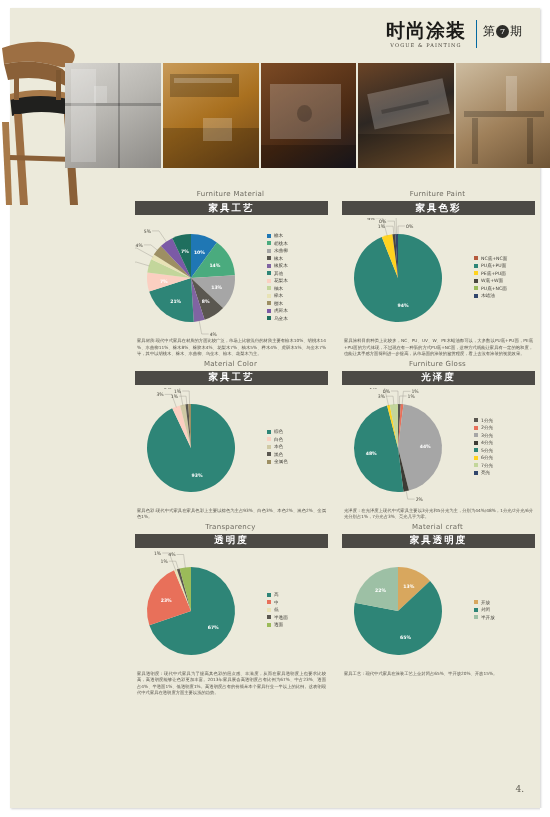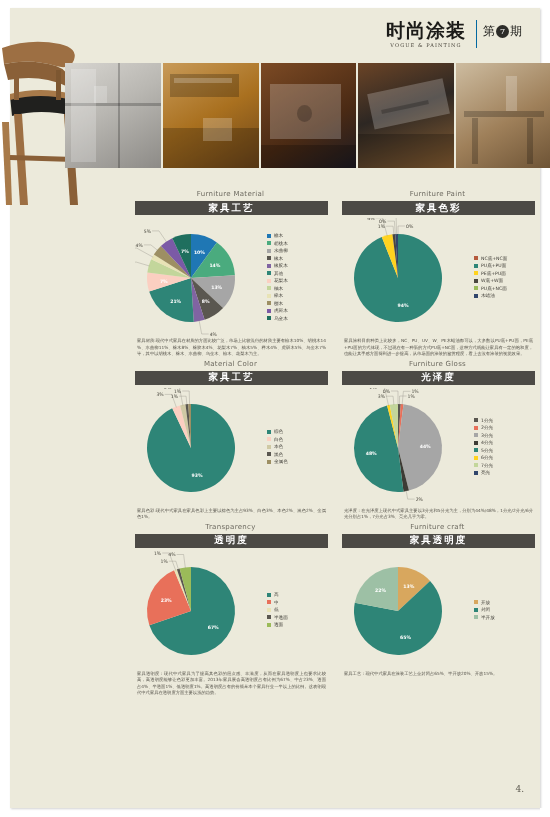--- a/index.html
+++ b/index.html
@@ -471,21 +471,21 @@
             </div>
             <div class="lg-row">
               <span class="lg-sw" style="background: rgb(155, 187, 89);"></span>
               <span class="lg-tx">透面</span>
             </div>
           </div>
         </div>
         <div class="caption">家具透明度：现代中式家具为了提高其色彩的层次感、丰满度，从而在家具透明度上也要求比较高，高透明度能够让色彩更加丰富。2013年家具展会高透明度占有比例为67%、中占23%、透面占4%、半透面1%、低透明度1%。高透明度占有的份额基本个家具行业一半以上的比例。这表明现代中式家具在透明度方面主要以浅的趋势。</div>
       </div>
       <div class="card">
-        <div class="card-en">Furniture craft</div>
+        <div class="card-en">Material craft</div>
         <div class="card-bar">
           <span>家具透明度</span>
         </div>
         <div class="chart-area">
           <div class="pie-wrap">
             <svg width="122" height="118" viewBox="0 0 122 118">
               <path d="M56 60 L56.00 16.00 A44 44 0 0 1 88.07 29.88 Z" fill="#d8a75e"></path>
               <text class="slice-lbl" x="66.8" y="37.0" text-anchor="middle">13%</text>
               <path d="M56 60 L88.07 29.88 A44 44 0 1 1 12.78 51.76 Z" fill="#2e8577"></path>
               <text class="slice-lbl" x="63.6" y="88.2" text-anchor="middle">65%</text>

